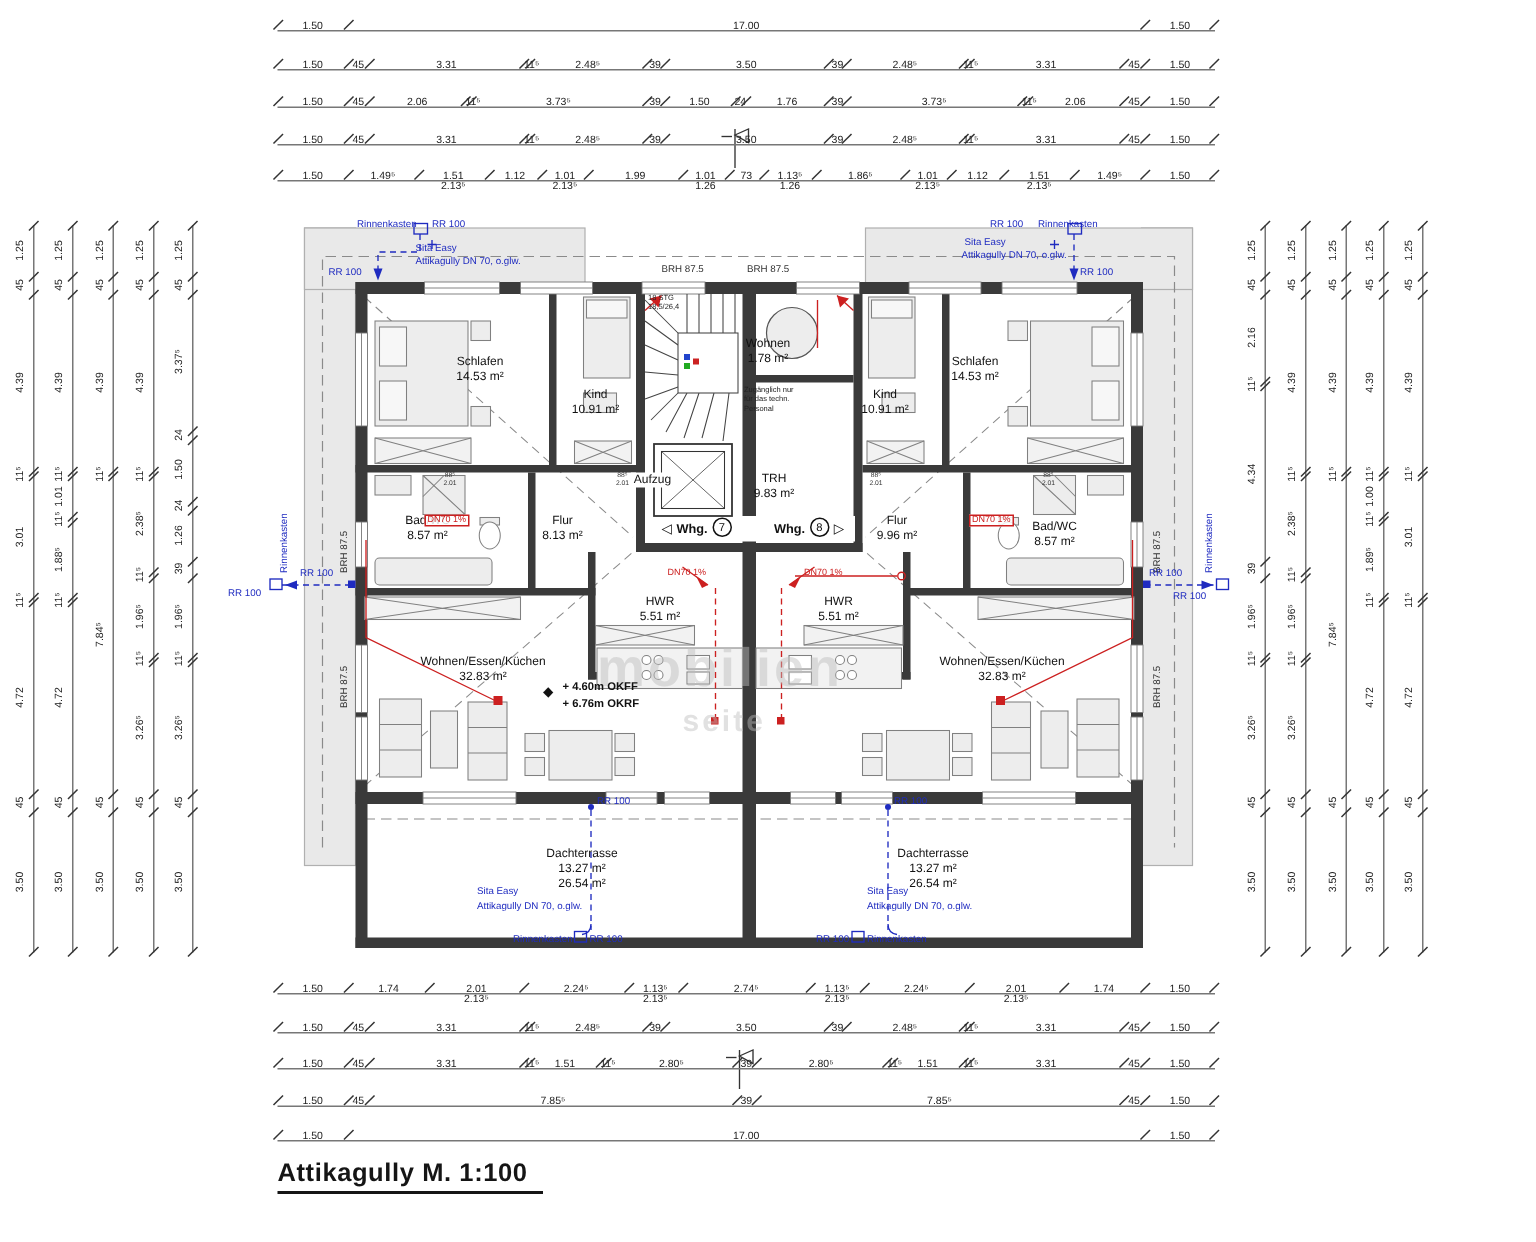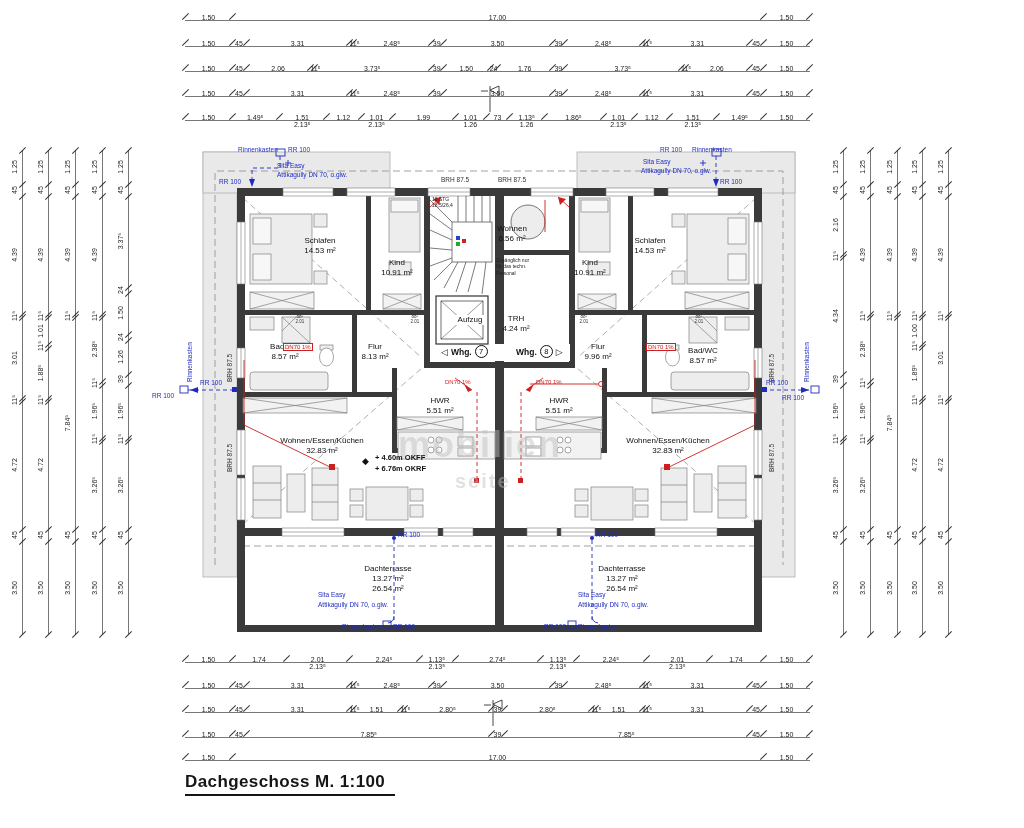--- a/index.html
+++ b/index.html
@@ -1435,27 +1435,27 @@
   <div>HWR</div>
     <div>5.51 m²</div>
   </div>
 <div class="room-label" style="left:622px;top:564px">
   <div>Dachterrasse</div>
     <div>13.27 m²</div>
     <div>26.54 m²</div>
   </div>
 <div class="room-label" style="left:512px;top:224px">
   <div>Wohnen</div>
-    <div>6.56 m²</div>
+    <div>1.78 m²</div>
   </div>
 <div class="room-label" style="left:516px;top:314px">
   <div>TRH</div>
-    <div>4.24 m²</div>
-  </div>
-<div class="room-label bg" style="left:470px;top:315px">
+    <div>9.83 m²</div>
+  </div>
+<div class="room-label bg" style="left:435px;top:315px">
   <div>Aufzug</div>
   </div>
 
 <div class="tiny" style="left:432px;top:196px">
   <div>18 STG</div>
     <div>18,5/26,4</div>
   </div>
 <div class="tiny" style="left:496px;top:257px">
   <div>Zugänglich nur</div>
     <div>für das techn.</div>
@@ -1531,13 +1531,13 @@
 <div class="blue-label" style="left:596px;top:531px">RR 100</div>
 <div class="blue-label" style="left:318px;top:591px">Sita Easy</div>
 <div class="blue-label" style="left:318px;top:601px">Attikagully DN 70, o.glw.</div>
 <div class="blue-label" style="left:578px;top:591px">Sita Easy</div>
 <div class="blue-label" style="left:578px;top:601px">Attikagully DN 70, o.glw.</div>
 <div class="blue-label" style="left:342px;top:623px">Rinnenkasten</div>
 <div class="blue-label" style="left:393px;top:623px">RR 100</div>
 <div class="blue-label" style="left:544px;top:623px">RR 100</div>
 <div class="blue-label" style="left:578px;top:623px">Rinnenkasten</div>
 
-<div class="title" style="left:185px;top:772px">Dachgeschoss M. 1:100</div>
+<div class="title" style="left:185px;top:772px">Attikagully M. 1:100</div>
 
 </body></html>

